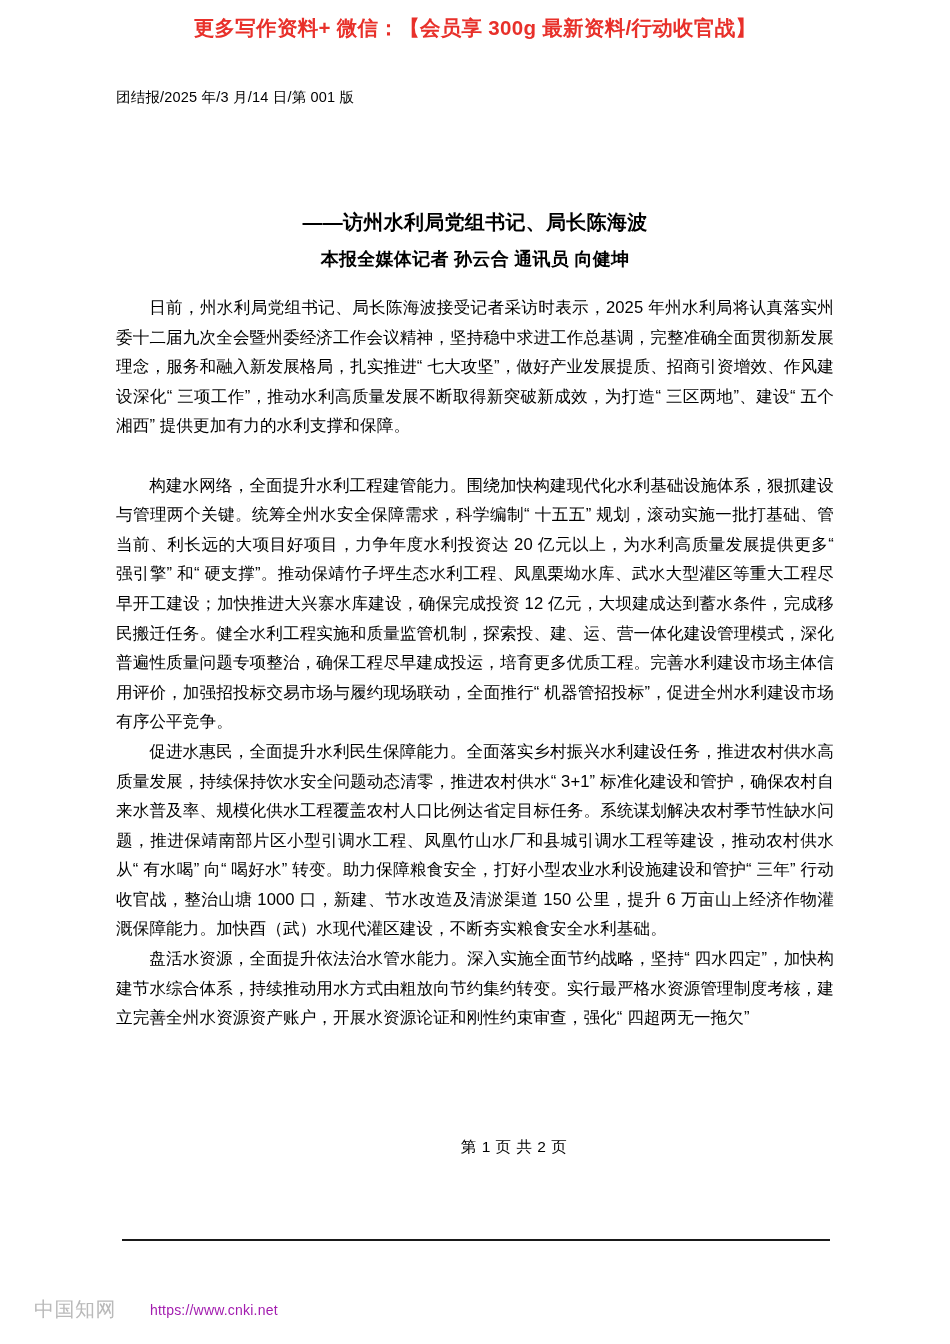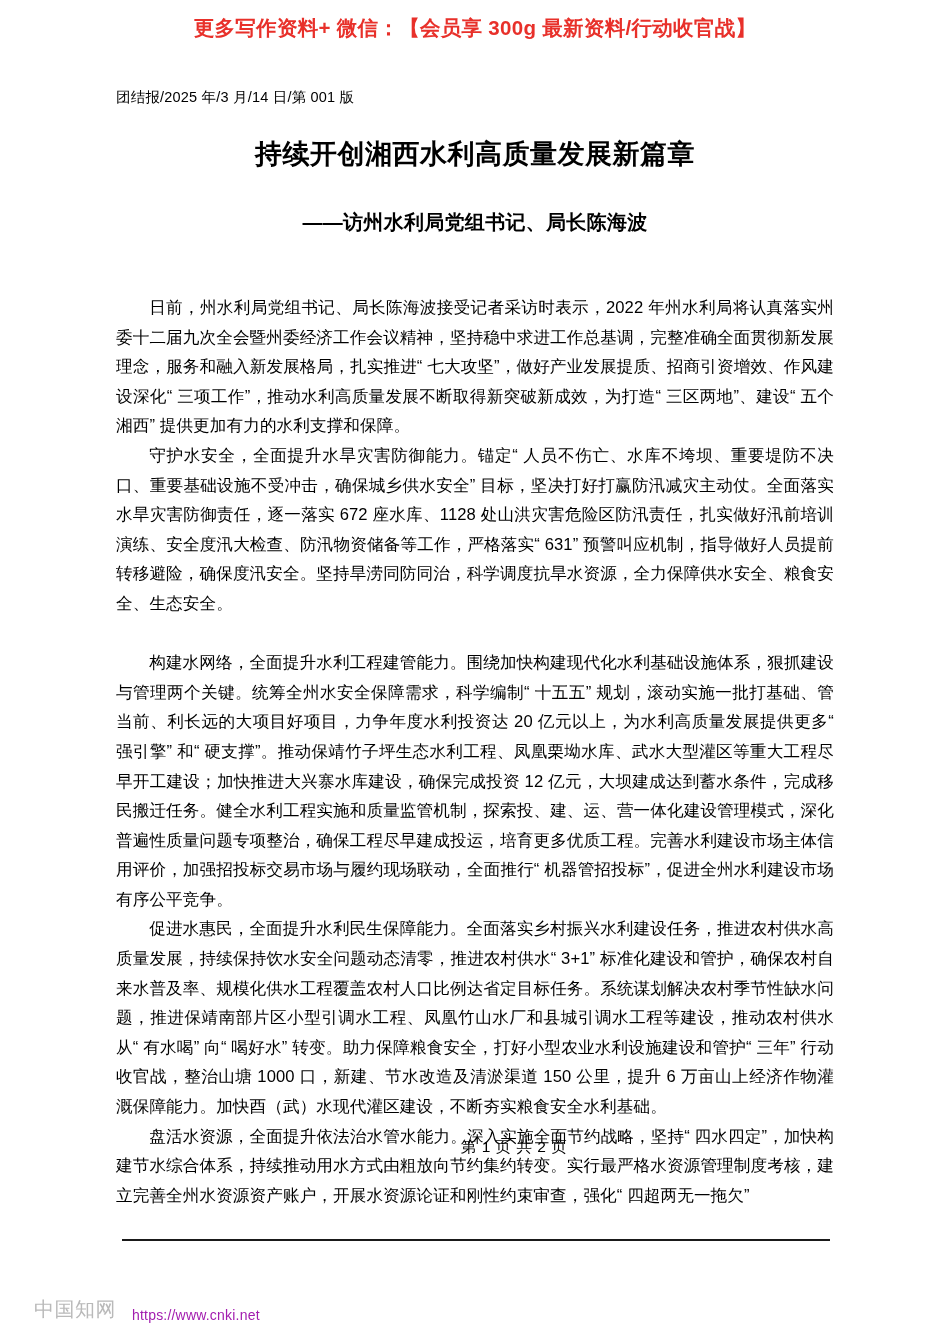--- a/index.html
+++ b/index.html
@@ -123,22 +123,22 @@
     width: 708px;
     height: 1.6px;
     background: #1a1a1a;
   }
 
   .watermark {
     position: absolute;
     top: 1296px;
     left: 34px;
     display: flex;
-    align-items: flex-end;
-    gap: 16px;
+    align-items: center;
+    gap: 34px;
     white-space: nowrap;
   }
   .watermark-brand {
     font-size: 20px;
     color: #b9b9b9;
     letter-spacing: 0.5px;
   }
   .watermark-url {
     font-size: 14px;
     color: #a21caf;
@@ -147,28 +147,27 @@
 </style>
 </head>
 <body>
 
 <div class="promo-banner">更多写作资料+ 微信：【会员享 300g 最新资料/行动收官战】</div>
 
 <div class="page">
 
   <div class="masthead">团结报/2025 年/3 月/14 日/第 001 版</div>
 
-  <div class="headline">持续开创湘西水利高质量发展新篇章</div>
 
   <div class="subheadline">——访州水利局党组书记、局长陈海波</div>
 
+  <div class="byline">本报全媒体记者  孙云合  通讯员  向健坤</div>
 
   <div class="body-copy">
-    <p class="para">日前，州水利局党组书记、局长陈海波接受记者采访时表示，2022 年州水利局将认真落实州委十二届九次全会暨州委经济工作会议精神，坚持稳中求进工作总基调，完整准确全面贯彻新发展理念，服务和融入新发展格局，扎实推进“ 七大攻坚”，做好产业发展提质、招商引资增效、作风建设深化“ 三项工作”，推动水利高质量发展不断取得新突破新成效，为打造“ 三区两地”、建设“ 五个湘西” 提供更加有力的水利支撑和保障。</p>
-    <p class="para">守护水安全，全面提升水旱灾害防御能力。锚定“ 人员不伤亡、水库不垮坝、重要堤防不决口、重要基础设施不受冲击，确保城乡供水安全” 目标，坚决打好打赢防汛减灾主动仗。全面落实水旱灾害防御责任，逐一落实 672 座水库、1128 处山洪灾害危险区防汛责任，扎实做好汛前培训演练、安全度汛大检查、防汛物资储备等工作，严格落实“ 631” 预警叫应机制，指导做好人员提前转移避险，确保度汛安全。坚持旱涝同防同治，科学调度抗旱水资源，全力保障供水安全、粮食安全、生态安全。</p>
+    <p class="para">日前，州水利局党组书记、局长陈海波接受记者采访时表示，2025 年州水利局将认真落实州委十二届九次全会暨州委经济工作会议精神，坚持稳中求进工作总基调，完整准确全面贯彻新发展理念，服务和融入新发展格局，扎实推进“ 七大攻坚”，做好产业发展提质、招商引资增效、作风建设深化“ 三项工作”，推动水利高质量发展不断取得新突破新成效，为打造“ 三区两地”、建设“ 五个湘西” 提供更加有力的水利支撑和保障。</p>
     <p class="para spaced-before">构建水网络，全面提升水利工程建管能力。围绕加快构建现代化水利基础设施体系，狠抓建设与管理两个关键。统筹全州水安全保障需求，科学编制“ 十五五” 规划，滚动实施一批打基础、管当前、利长远的大项目好项目，力争年度水利投资达 20 亿元以上，为水利高质量发展提供更多“ 强引擎” 和“ 硬支撑”。推动保靖竹子坪生态水利工程、凤凰栗坳水库、武水大型灌区等重大工程尽早开工建设；加快推进大兴寨水库建设，确保完成投资 12 亿元，大坝建成达到蓄水条件，完成移民搬迁任务。健全水利工程实施和质量监管机制，探索投、建、运、营一体化建设管理模式，深化普遍性质量问题专项整治，确保工程尽早建成投运，培育更多优质工程。完善水利建设市场主体信用评价，加强招投标交易市场与履约现场联动，全面推行“ 机器管招投标”，促进全州水利建设市场有序公平竞争。</p>
     <p class="para">促进水惠民，全面提升水利民生保障能力。全面落实乡村振兴水利建设任务，推进农村供水高质量发展，持续保持饮水安全问题动态清零，推进农村供水“ 3+1” 标准化建设和管护，确保农村自来水普及率、规模化供水工程覆盖农村人口比例达省定目标任务。系统谋划解决农村季节性缺水问题，推进保靖南部片区小型引调水工程、凤凰竹山水厂和县城引调水工程等建设，推动农村供水从“ 有水喝” 向“ 喝好水” 转变。助力保障粮食安全，打好小型农业水利设施建设和管护“ 三年” 行动收官战，整治山塘 1000 口，新建、节水改造及清淤渠道 150 公里，提升 6 万亩山上经济作物灌溉保障能力。加快酉（武）水现代灌区建设，不断夯实粮食安全水利基础。</p>
     <p class="para">盘活水资源，全面提升依法治水管水能力。深入实施全面节约战略，坚持“ 四水四定”，加快构建节水综合体系，持续推动用水方式由粗放向节约集约转变。实行最严格水资源管理制度考核，建立完善全州水资源资产账户，开展水资源论证和刚性约束审查，强化“ 四超两无一拖欠”</p>
   </div>
 
   <div class="page-number">
     <span class="page-number-inner">第 1 页 共 2 页</span>
   </div>
 
   <div class="footer-rule"></div>

